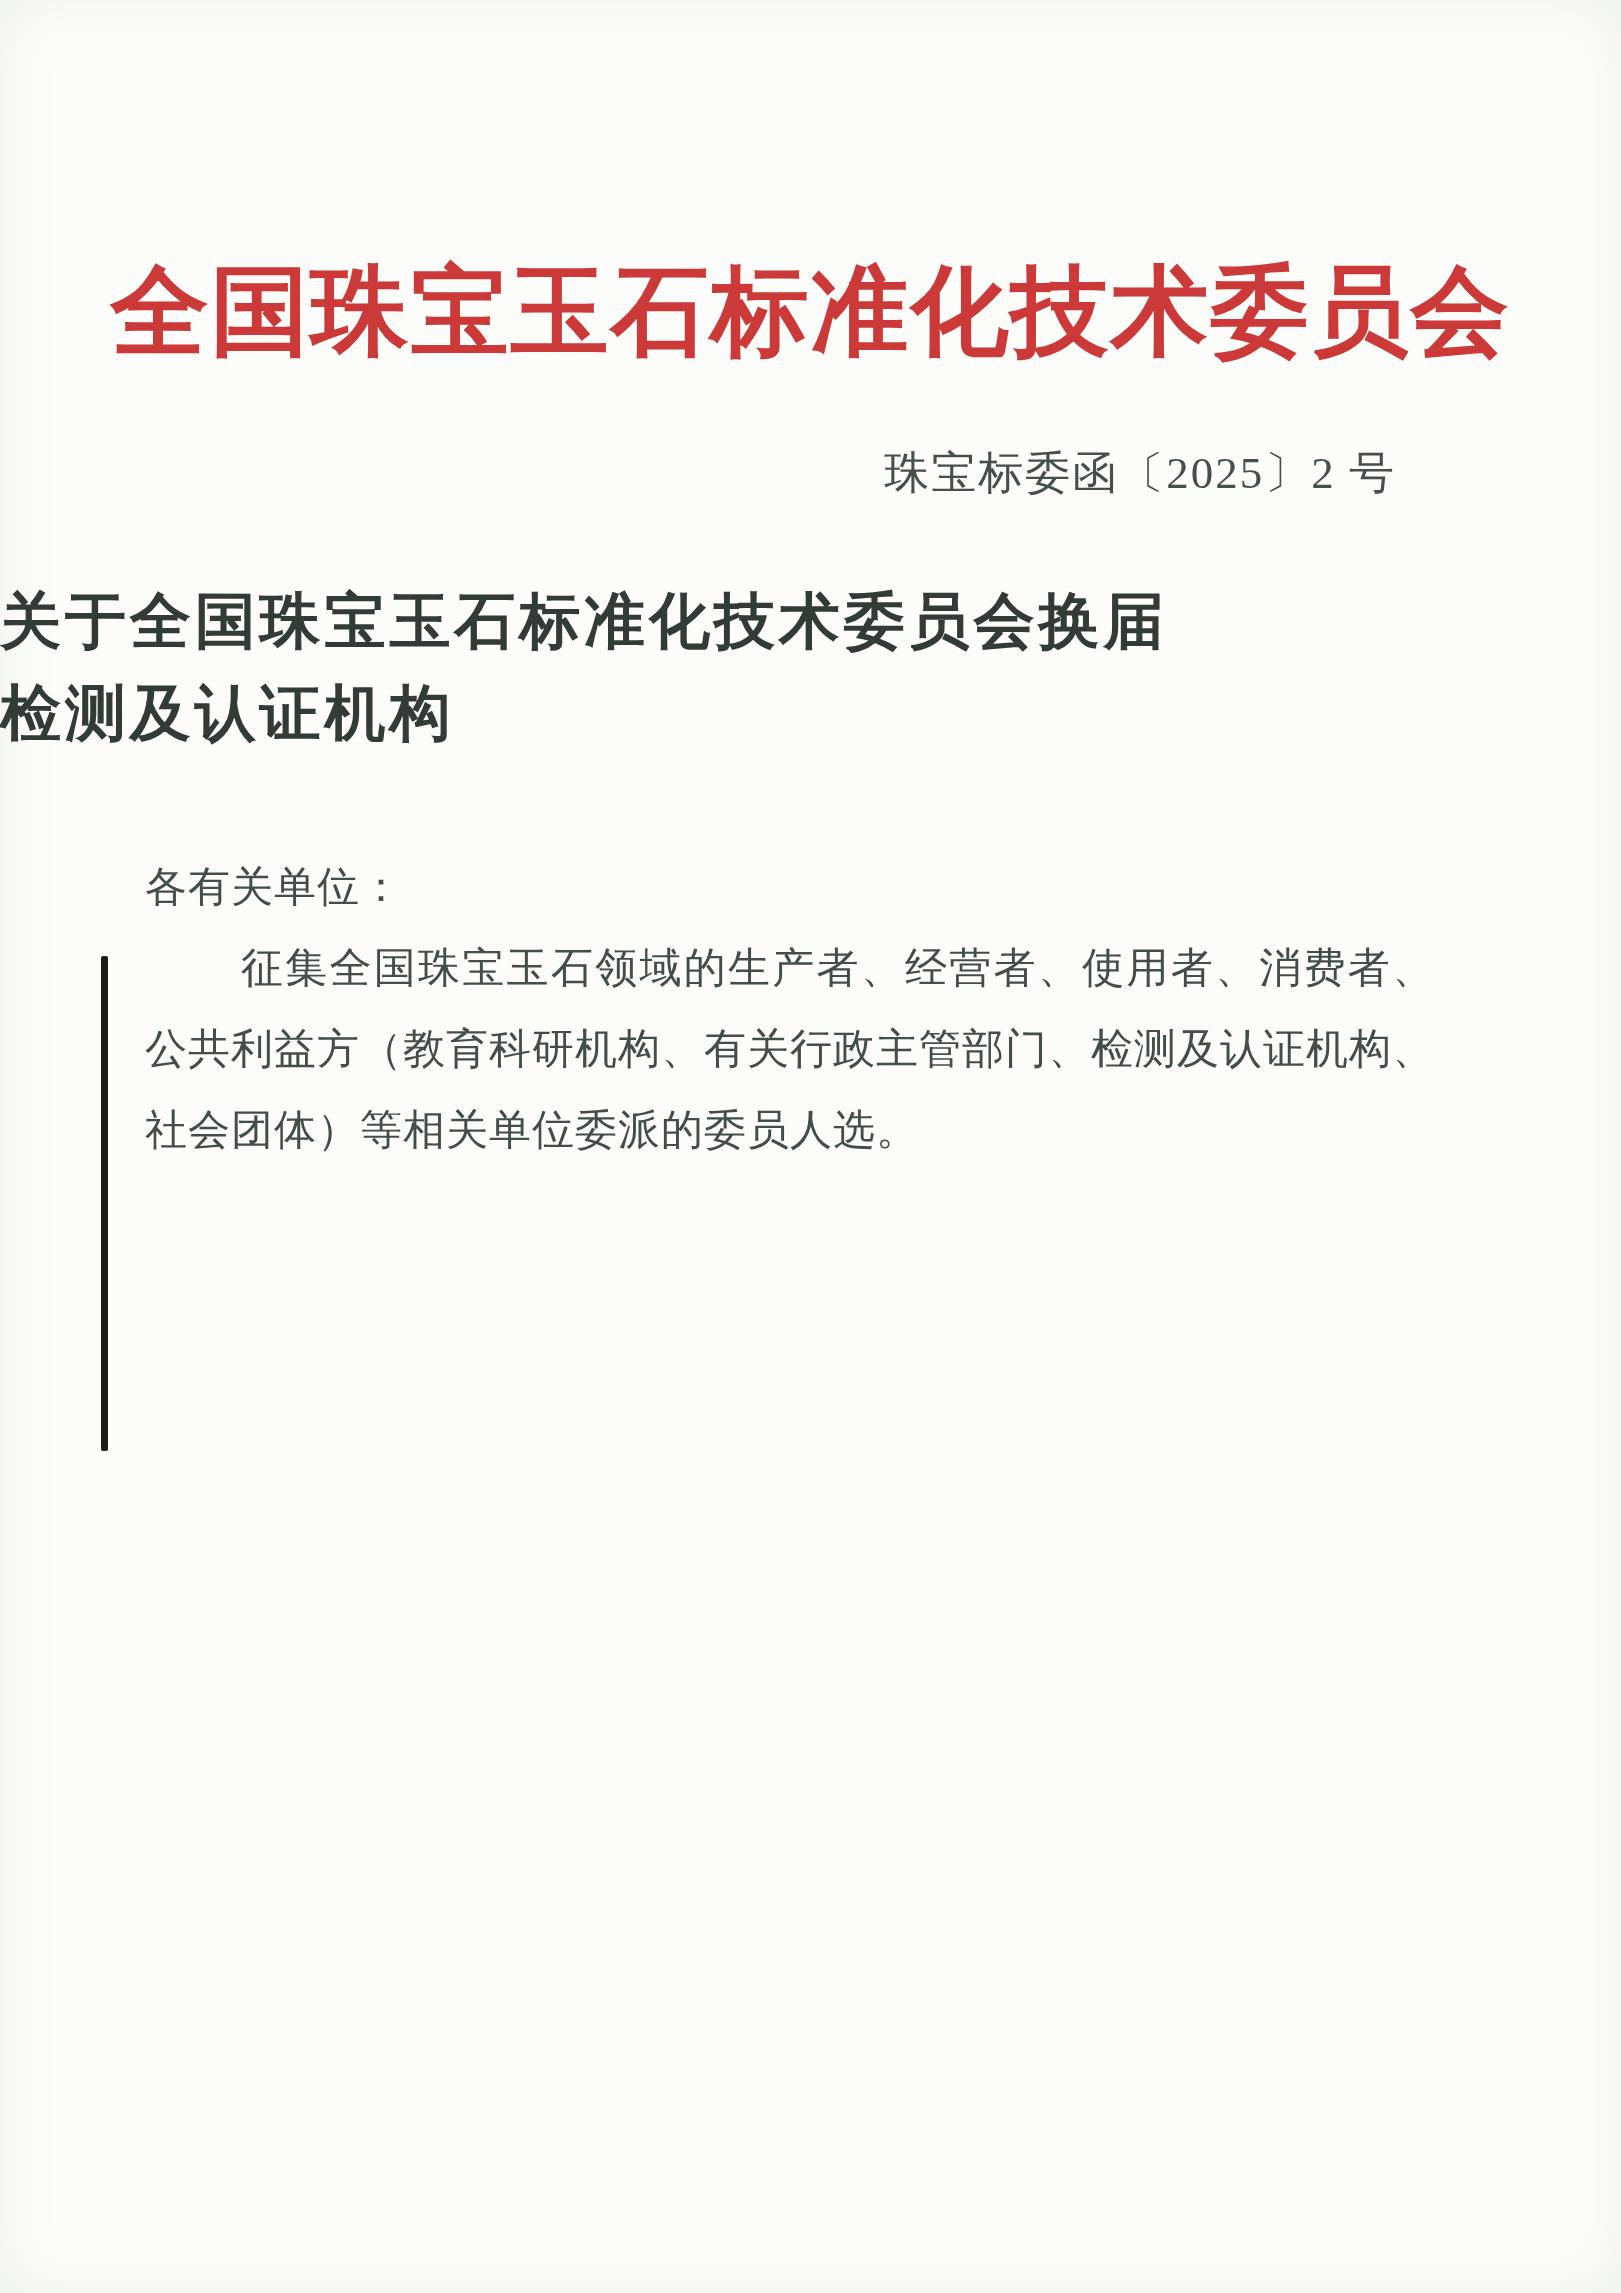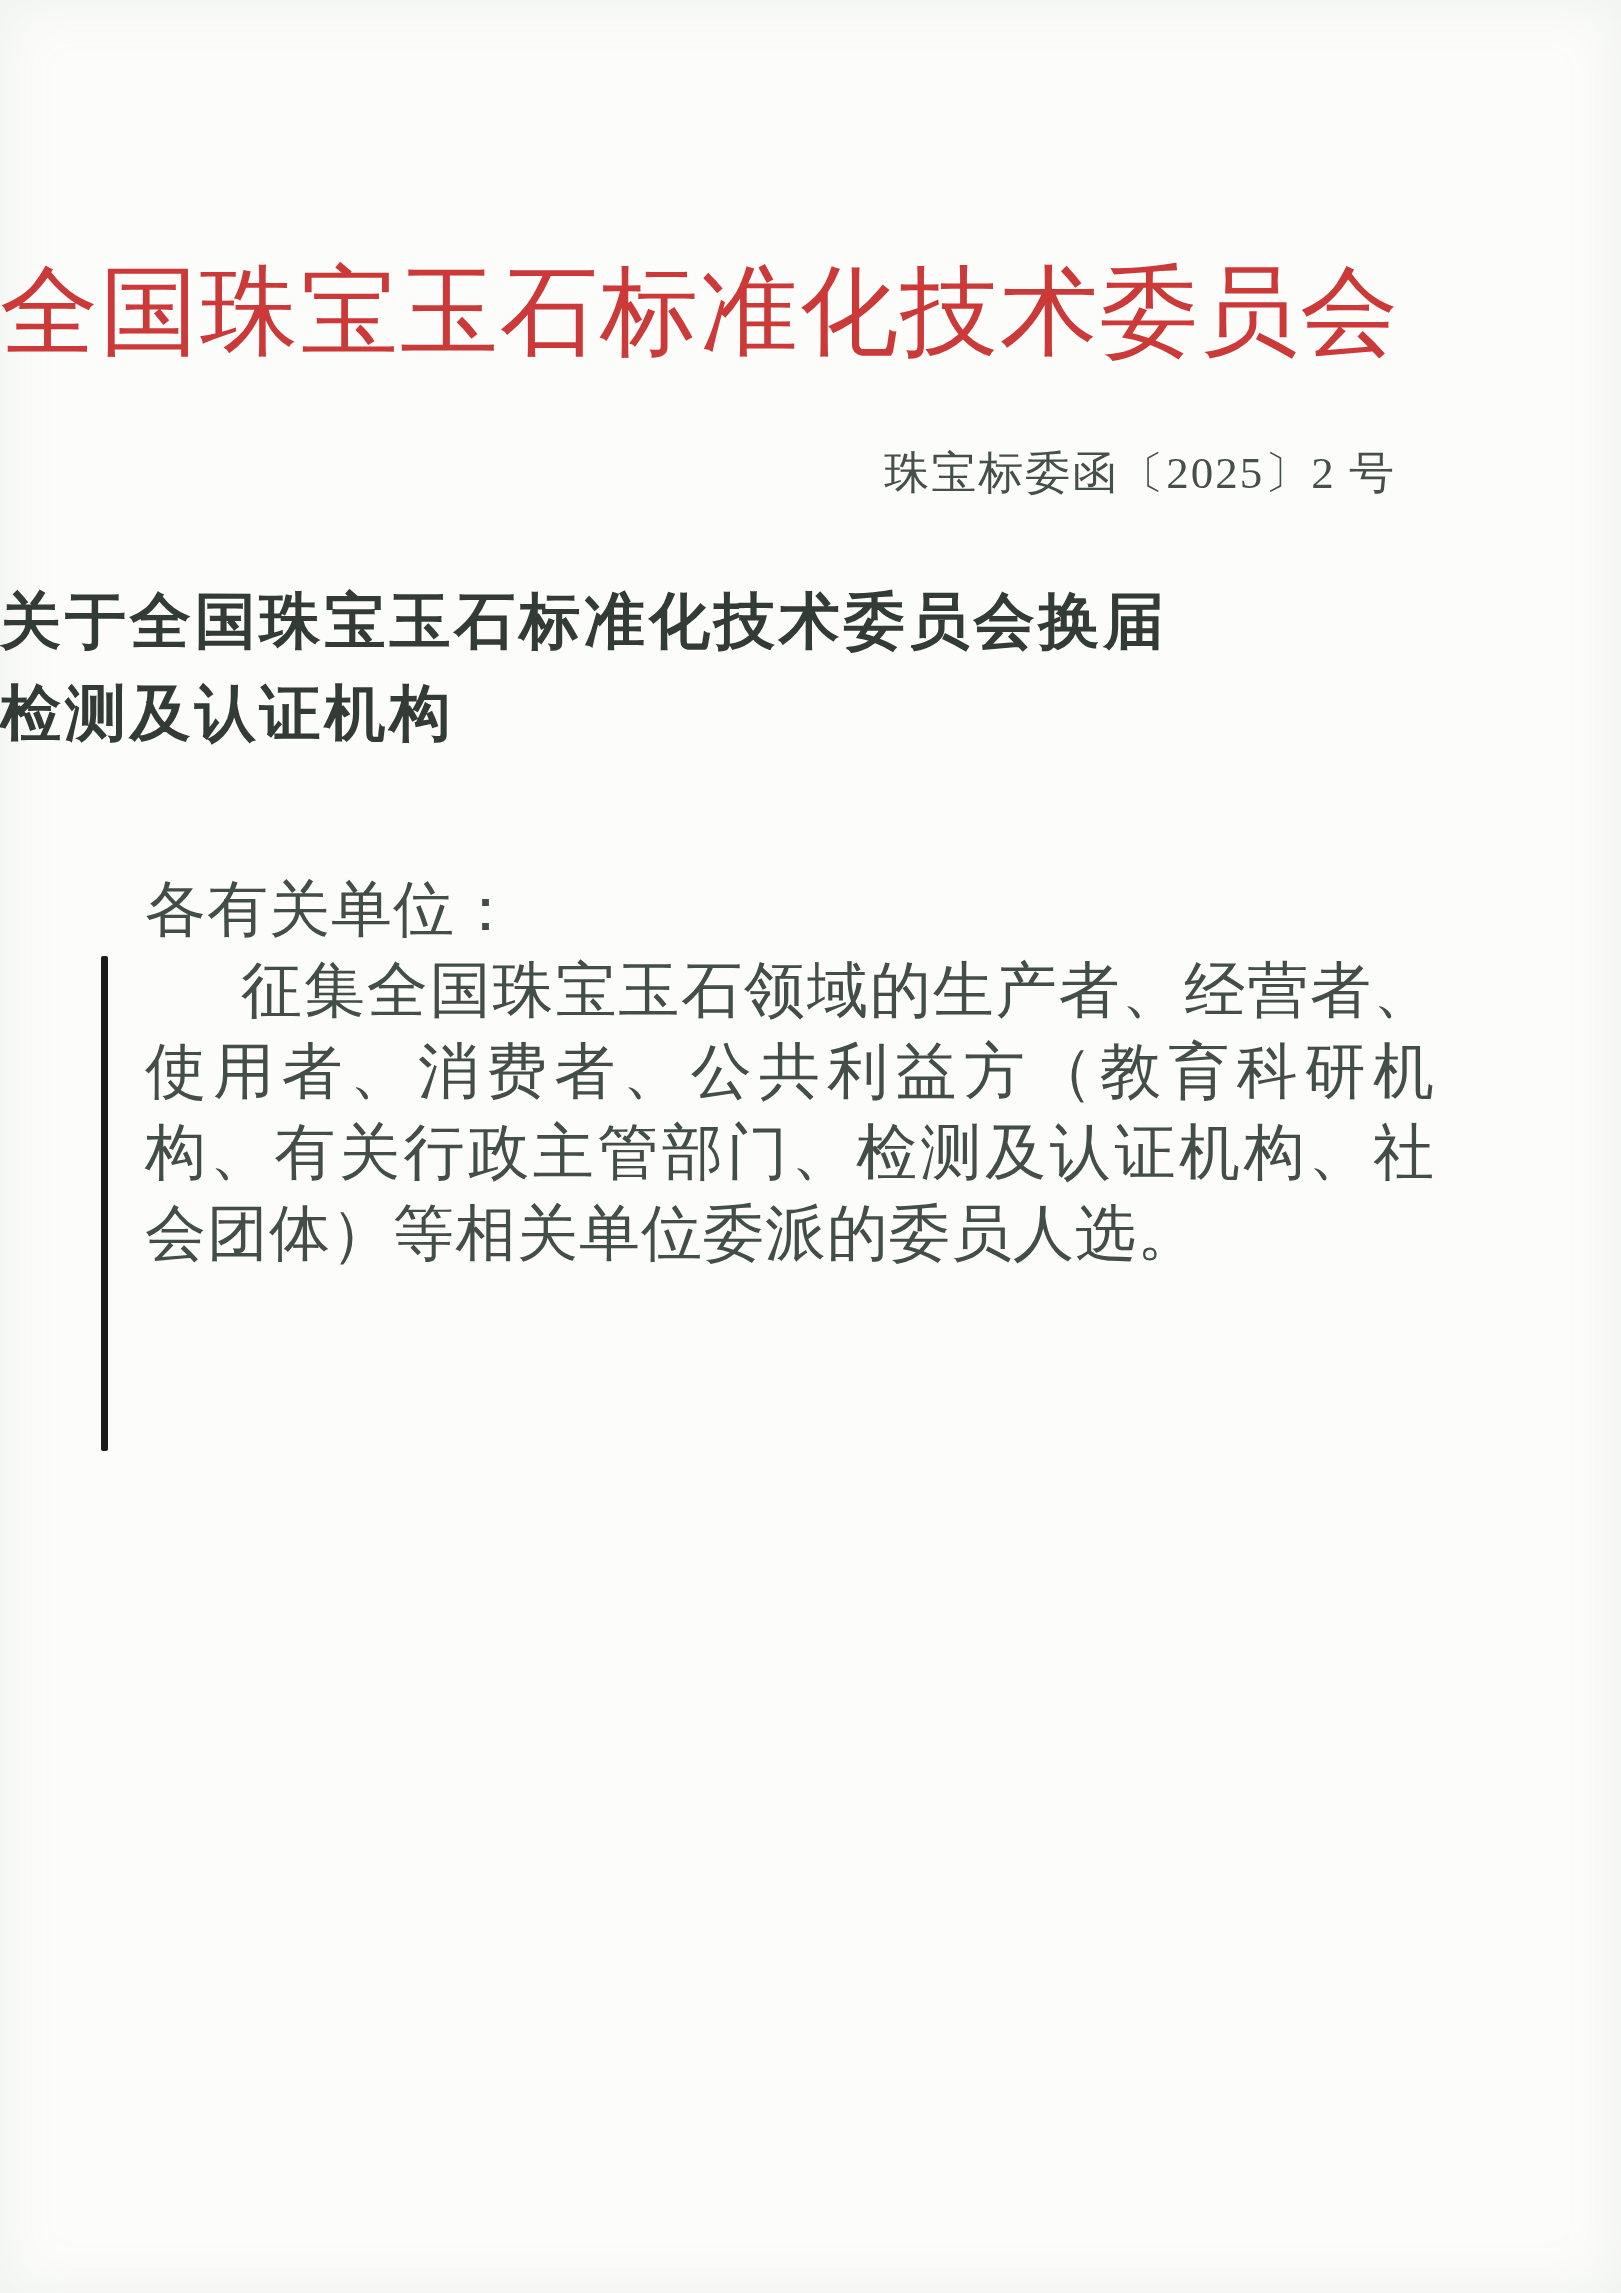--- a/index.html
+++ b/index.html
@@ -25,22 +25,23 @@
     height: 495px;
     background: #1c1c1c;
     border-radius: 2px;
   }
   .org-title {
     position: absolute;
     top: 247px;
     left: 0;
     width: 100%;
     margin: 0;
+    text-align: center;
     font-size: 98px;
-    font-weight: normal;
+    font-weight: bold;
     letter-spacing: 2px;
     color: #cb3a38;
     white-space: nowrap;
   }
   .doc-number {
     position: absolute;
     top: 443px;
     right: 225px;
     font-size: 45px;
     color: #46504b;
@@ -54,24 +55,24 @@
     width: 100%;
     margin: 0;
     font-size: 61px;
     line-height: 92px;
     font-weight: bold;
     letter-spacing: 3.9px;
     color: #333b37;
   }
   .body-block {
     position: absolute;
-    top: 869px;
+    top: 847px;
     left: 145px;
     width: 1290px;
-    font-size: 61px;
+    font-size: 42px;
     line-height: 81px;
     letter-spacing: 1px;
     color: #434e49;
     text-align: justify;
   }
   .body-block p {
     margin: 0;
   }
   .para.indent {
     text-indent: 96px;

